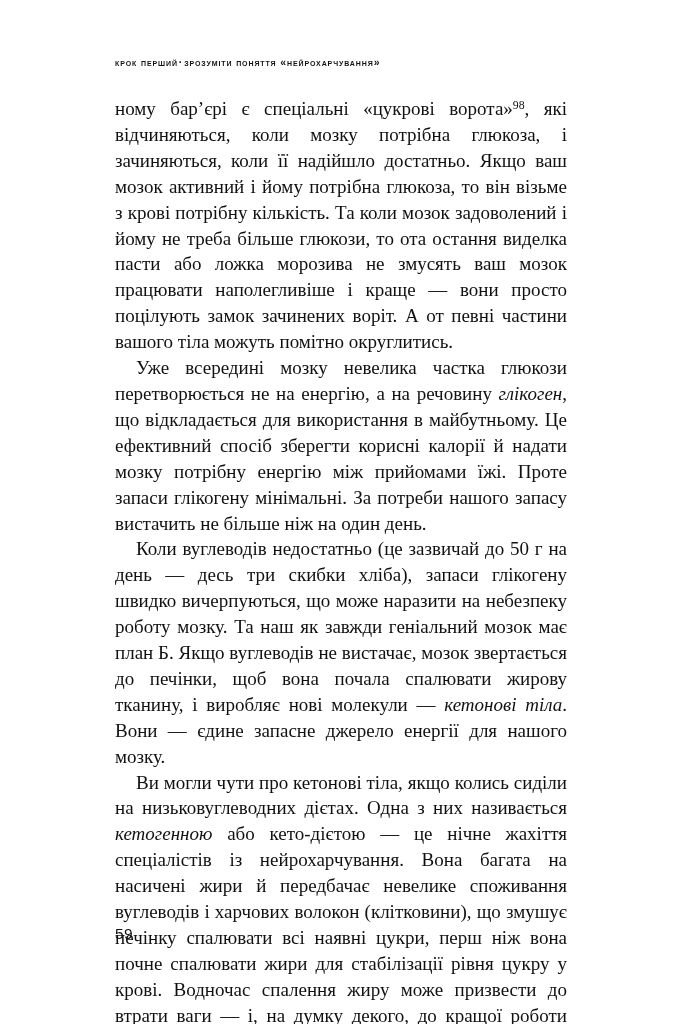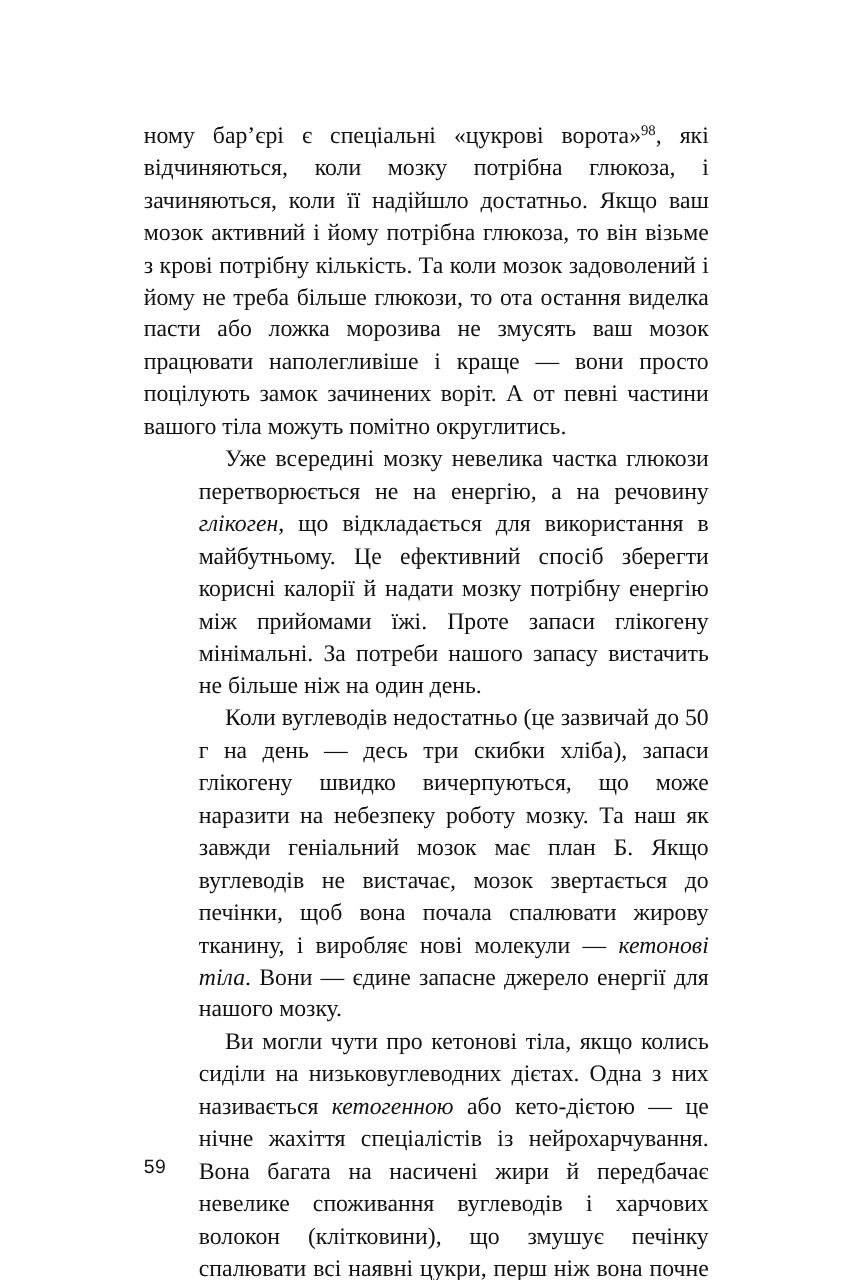--- a/index.html
+++ b/index.html
@@ -50,21 +50,20 @@
     font-size: 19px;
     line-height: 25.9px;
     text-align: justify;
     text-justify: inter-word;
     hyphens: none;
     text-indent: 0;
     color: #111111;
   }
   p.para.indent {
     text-indent: 21px;
-    margin-left: 44px;
   }
   .it {
     font-style: italic;
   }
   sup.fn {
     font-size: 0.62em;
     vertical-align: 0.52em;
     line-height: 0;
   }
   .folio {
@@ -76,20 +75,23 @@
     font-weight: normal;
     color: #111111;
     letter-spacing: 0.3px;
   }
 </style>
 </head>
 <body>
 
 <div class="page">
 
+  <div class="running-header">
+    <span>Крок перший</span><span class="hdr-sep">·</span><span>Зрозуміти поняття «нейрохарчування»</span>
+  </div>
 
   <div class="body-col" id="body-col">
       <p class="para"><span>ному бар’єрі є спеціальні «цукрові ворота»</span><sup class="fn">98</sup><span>, які відчиняються, коли мозку потрібна глюкоза, і зачиняються, коли її надійшло достатньо. Якщо ваш мозок активний і йому потрібна глюкоза, то він візьме з крові потрібну кількість. Та коли мозок задоволений і йому не треба більше глюкози, то ота остання виделка пасти або ложка морозива не змусять ваш мозок працювати наполегливіше і краще — вони просто поцілують замок зачинених воріт. А от певні частини вашого тіла можуть помітно округлитись.</span></p>
       <p class="para indent"><span>Уже всередині мозку невелика частка глюкози перетворюється не на енергію, а на речовину </span><em class="it">глікоген</em><span>, що відкладається для використання в майбутньому. Це ефективний спосіб зберегти корисні калорії й надати мозку потрібну енергію між прийомами їжі. Проте запаси глікогену мінімальні. За потреби нашого запасу вистачить не більше ніж на один день.</span></p>
       <p class="para indent"><span>Коли вуглеводів недостатньо (це зазвичай до 50 г на день — десь три скибки хліба), запаси глікогену швидко вичерпуються, що може наразити на небезпеку роботу мозку. Та наш як завжди геніальний мозок має план Б. Якщо вуглеводів не вистачає, мозок звертається до печінки, щоб вона почала спалювати жирову тканину, і виробляє нові молекули — </span><em class="it">кетонові тіла</em><span>. Вони — єдине запасне джерело енергії для нашого мозку.</span></p>
       <p class="para indent"><span>Ви могли чути про кетонові тіла, якщо колись сиділи на низьковуглеводних дієтах. Одна з них називається </span><em class="it">кетогенною</em><span> або кето-дієтою — це нічне жахіття спеціалістів із нейрохарчування. Вона багата на насичені жири й передбачає невелике споживання вуглеводів і харчових волокон (клітковини), що змушує печінку спалювати всі наявні цукри, перш ніж вона почне спалювати жири для стабілізації рівня цукру у крові. Водночас спалення жиру може призвести до втрати ваги — і, на думку декого, до кращої роботи мозку. Про кетогенну дієту ми поговоримо в розділі 9. Поки що знайте одне: мозок і справді може використовувати кетонові тіла замість глюкози, але </span><em class="it">це виняток, а не правило</em></p>
     </div>
 
   <div class="folio">59</div>
 

